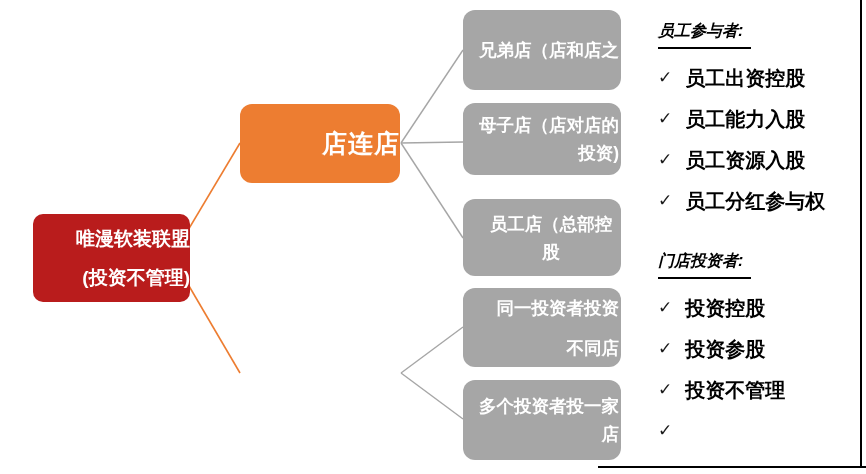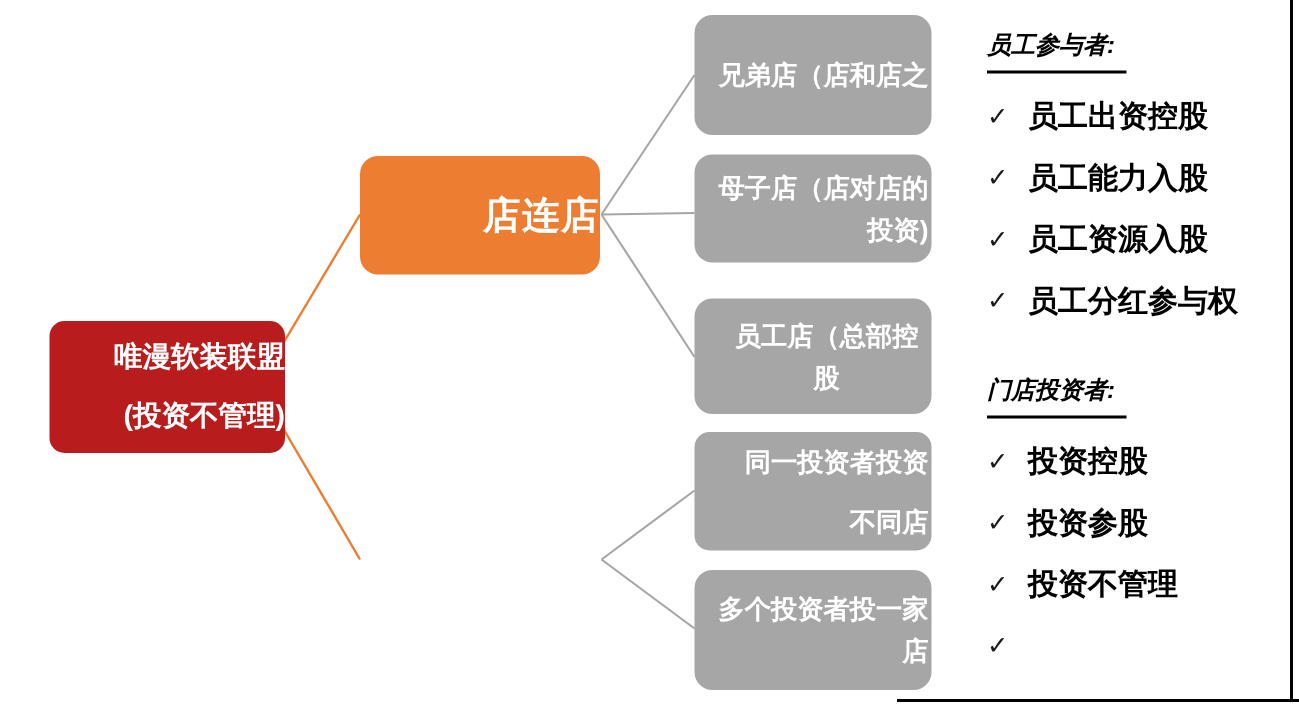--- a/index.html
+++ b/index.html
@@ -26,21 +26,21 @@
   .branch-1 { left:240px; top:104px; }
   .branch-2 { left:240px; top:334px; }
   .leaf {
     left:463px; width:158px; background:#A6A6A6; border-radius:12px;
     font-size:17.5px; line-height:28px; padding:2px;
   }
   .leaf span { display:block; }
   .leaf-1 { top:10px;  height:80px; }
   .leaf-2 { top:103px; height:72px; }
   .leaf-3 { top:199px; height:77px;padding-left:20px; }
-  .leaf-4 { top:288px; height:79px;border-radius:10px; }
+  .leaf-4 { top:288px; height:79px; }
   .leaf-5 { top:380px; height:80px; }
   .leaf.spread span + span { margin-top:12px; }
 
   .side-list { position:absolute; left:658px; width:200px; color:#000000; }
   .side-list-1 { top:18px; }
   .side-list-2 { top:248px; }
   .list-title {
     display:inline-block; font-size:16px; font-weight:700; font-style:italic;
     border-bottom:2.5px solid #000000; padding:0 8px 3px 0; line-height:26px;
   }

